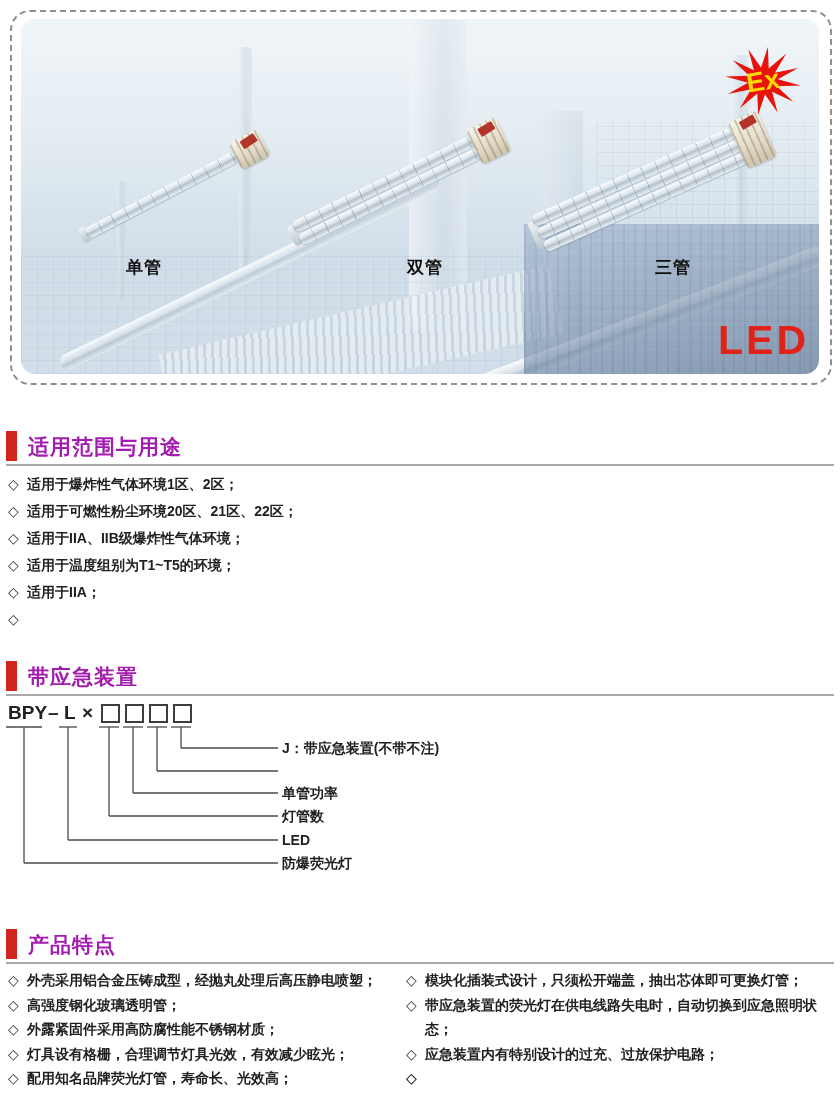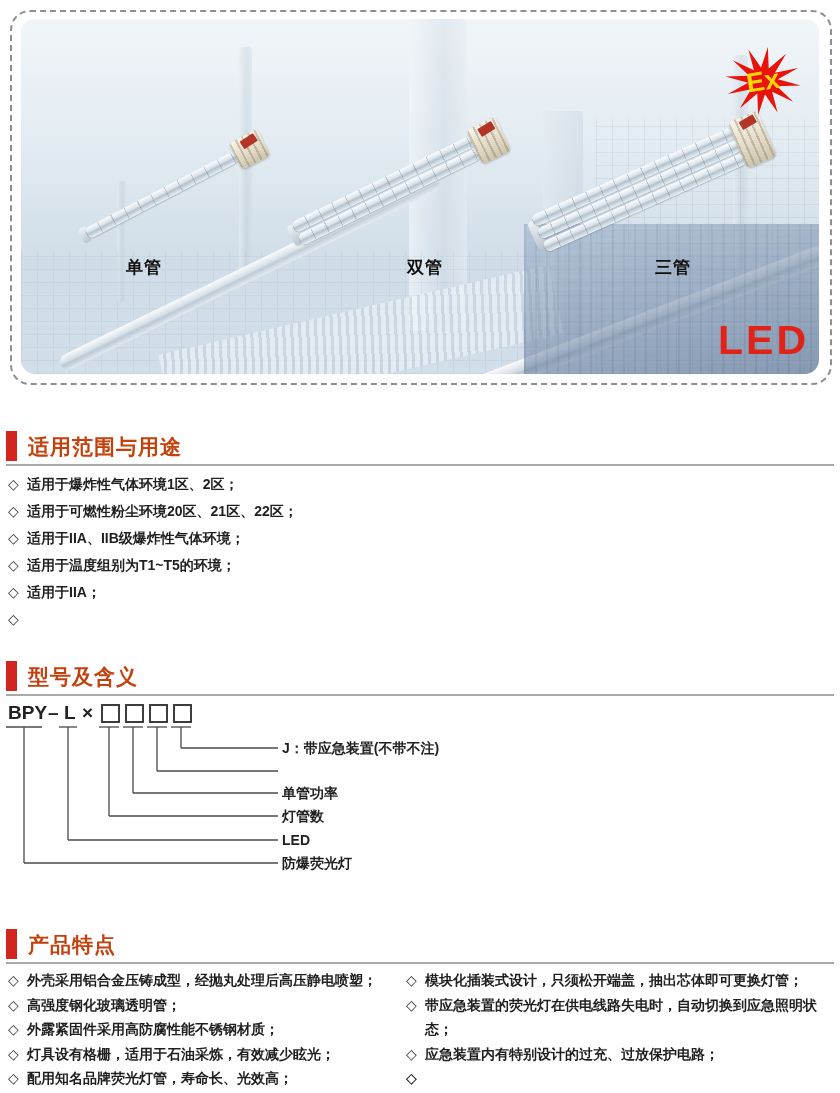--- a/index.html
+++ b/index.html
@@ -43,21 +43,21 @@
   .redtag{position:absolute;top:3px;right:5px;width:16px;height:9px;background:#b23527;
           transform:rotate(-6deg);border-radius:1px;}
   .lamp-label{position:absolute;font-size:17px;font-weight:700;color:#0e0e0e;letter-spacing:1px;text-align:right;}
   .led-mark{position:absolute;left:697px;top:298px;font-size:41px;font-weight:800;
             color:#e02318;letter-spacing:3px;}
   .ex-svg{position:absolute;left:700px;top:26px;}
 
   
   .sec-head{position:absolute;left:6px;width:828px;height:34px;border-bottom:2px solid #a9a9a9;}
   .redbar{position:absolute;left:0;top:1px;width:11px;height:30px;background:#d2251f;}
-  .sec-title{position:absolute;left:22px;top:3px;font-size:21px;font-weight:700;color:#c2410c;letter-spacing:1px;}
+  .sec-title{position:absolute;left:22px;top:3px;font-size:21px;font-weight:700;color:#a21caf;letter-spacing:1px;}
 
   
   .blist{position:absolute;margin:0;padding:0;list-style:none;}
   .blist li{position:relative;padding-left:19px;font-size:14px;font-weight:600;color:#1f1f1f;}
   .scope-list li{line-height:27px;}
   .feat-list li{line-height:24.5px;}
   .dia{position:absolute;left:0;top:0;color:#2c2c2c;font-weight:400;}
 
   
   .model-zone{position:absolute;left:0;top:700px;width:840px;height:190px;}
@@ -141,21 +141,21 @@
     <li><span class="dia">◇</span><span>适用于爆炸性气体环境1区、2区；</span></li>
     <li><span class="dia">◇</span><span>适用于可燃性粉尘环境20区、21区、22区；</span></li>
     <li><span class="dia">◇</span><span>适用于IIA、IIB级爆炸性气体环境；</span></li>
     <li><span class="dia">◇</span><span>适用于温度组别为T1~T5的环境；</span></li>
     <li><span class="dia">◇</span><span>适用于IIA；</span></li>
     <li><span class="dia">◇</span></li>
   </ul>
 
   <div class="sec-head" style="top:660px">
     <div class="redbar"></div>
-    <span class="sec-title">型号及含义</span>
+    <span class="sec-title">带应急装置</span>
   </div>
 
   <div class="model-zone">
     <span class="mcode" style="left:8px">BPY</span>
     <span class="mcode" style="left:48px">–</span>
     <span class="mcode" style="left:64px">L</span>
     <span class="mcode" style="left:82px">×</span>
     <div class="mbox" style="left:101px"></div>
     <div class="mbox" style="left:125px"></div>
     <div class="mbox" style="left:149px"></div>
@@ -195,21 +195,21 @@
   </div>
 
   <div class="sec-head" style="top:928px">
     <div class="redbar"></div>
     <span class="sec-title">产品特点</span>
   </div>
   <ul class="blist feat-list" style="left:8px;top:968px;width:390px">
     <li><span class="dia">◇</span><span>外壳采用铝合金压铸成型，经抛丸处理后高压静电喷塑；</span></li>
     <li><span class="dia">◇</span><span>高强度钢化玻璃透明管；</span></li>
     <li><span class="dia">◇</span><span>外露紧固件采用高防腐性能不锈钢材质；</span></li>
-    <li><span class="dia">◇</span><span>灯具设有格栅，适用于石油采炼，有效减少眩光；</span></li>
+    <li><span class="dia">◇</span><span>灯具设有格栅，合理调节灯具光效，有效减少眩光；</span></li>
     <li><span class="dia">◇</span><span>配用知名品牌荧光灯管，寿命长、光效高；</span></li>
   </ul>
   <ul class="blist feat-list" style="left:406px;top:968px;width:430px">
     <li><span class="dia">◇</span><span>模块化插装式设计，只须松开端盖，抽出芯体即可更换灯管；</span></li>
     <li><span class="dia">◇</span><span>带应急装置的荧光灯在供电线路失电时，自动切换到应急照明状态；</span></li>
     <li><span class="dia">◇</span><span>应急装置内有特别设计的过充、过放保护电路；</span></li>
     <li><span class="dia">◇</span></li>
     <li>
         <span class="dia">◇</span>
       </li>

